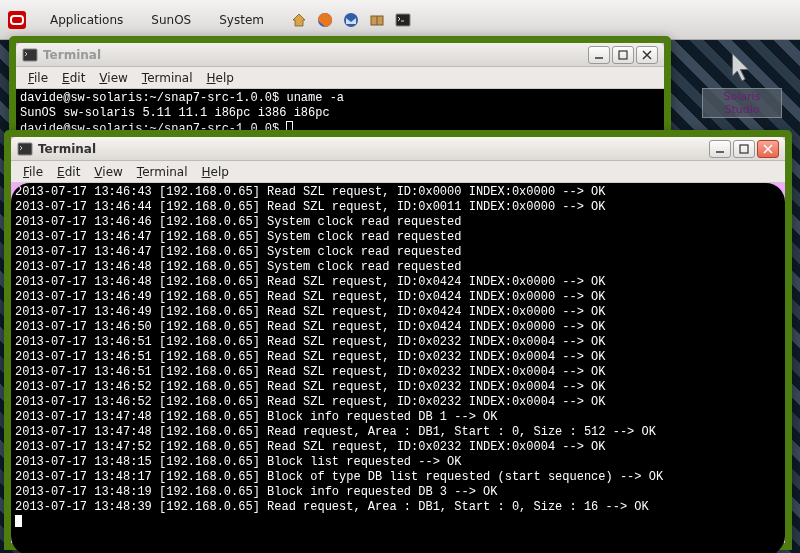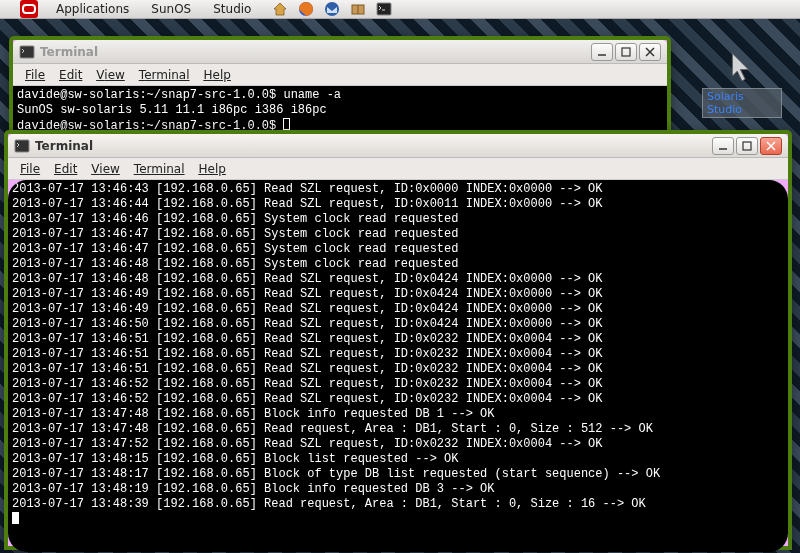--- a/index.html
+++ b/index.html
@@ -13,25 +13,25 @@
   position: relative;
 }
 .diamond-bg {
   position: absolute; inset: 0;
   background-image:
     repeating-linear-gradient(45deg, #0e1a26 0 10px, #2c3b4a 10px 20px, #0e1a26 20px 30px, #3a4a5a 30px 40px);
   z-index: 0;
 }
 .taskbar {
   position: relative; z-index: 10;
-  height: 19px;
+  height: 40px;
   background: linear-gradient(#f4f3f2, #e6e4e2 50%, #d8d6d4);
   border-bottom: 1px solid #aaa;
   display: flex; align-items: center;
-  padding: 0 20px; gap: 2px;
+  padding: 0 8px; gap: 8px;
 }
 .oracle-logo {
   width: 18px; height: 18px;
   background: #c00; border-radius: 3px;
   display: flex; align-items: center; justify-content: center;
   margin-right: 6px;
 }
 .oracle-logo::before {
   content: ""; width: 10px; height: 6px;
   border: 2px solid #fff; border-radius: 4px;
@@ -41,34 +41,34 @@
 }
 .tb-icons { display: flex; gap: 4px; margin-left: 6px; }
 .tb-icon {
   width: 22px; height: 20px;
   display: flex; align-items: center; justify-content: center;
   border: 1px solid transparent; border-radius: 2px;
 }
 .tb-icon svg { width: 16px; height: 16px; }
 .desktop-icon {
   position: absolute; top: 50px; right: 18px; z-index: 5;
-  width: 80px; text-align: left; color: #3b82f6;
+  width: 80px; text-align: center; color: #701a75;
 }
 .desktop-icon .ic {
   width: 48px; height: 36px; margin: 0 auto 2px;
   display: flex; align-items: center; justify-content: center;
   opacity: 0.9;
 }
 .desktop-icon .lbl {
   background: rgba(80,90,100,0.8); padding: 1px 4px;
   font-size: 11px; border: 1px solid rgba(255,255,255,0.3);
 }
 .window {
   position: absolute; z-index: 20;
-  background: #f0abfc; border: 4px solid #4d7c0f;
+  background: #f0abfc; border: 7px solid #4d7c0f;
   border-radius: 5px 5px 0 0; box-shadow: 0 3px 12px rgba(0,0,0,0.4);
 }
 .win1 { left: 9px; top: 36px; width: 662px; height: 130px; z-index: 20; }
 .win2 { left: 4px; top: 130px; width: 788px; height: 420px; z-index: 30; }
 .titlebar {
   height: 24px;
   background: linear-gradient(#f2f0ee, #d9d6d3);
   border-bottom: 1px solid #bbb;
   border-radius: 5px 5px 0 0;
   display: flex; align-items: center; padding: 0 6px;
@@ -87,21 +87,21 @@
   border: 1px solid #999; border-radius: 3px;
   display: flex; align-items: center; justify-content: center;
 }
 .win-btn.close { background: linear-gradient(#f8a494, #e86850); border-color:#b04028;}
 .win-btn svg { width: 10px; height: 10px; }
 .menubar {
   height: 22px; background: #ece9e6;
   display: flex; align-items: center; padding: 0 6px; gap: 2px;
   border-bottom: 1px solid #ccc;
 }
-.mnu { padding: 12px 6px; color: #222; text-decoration: underline; }
+.mnu { padding: 12px 6px; color: #222; }
 .mnu u { text-decoration: underline; }
 .terminal {
   background: #000; color: #fff;
   font-family: Liberation Mono, monospace;
   font-size: 12px; line-height: 15px;
   padding: 2px 4px; overflow: hidden;
   white-space: pre;
 }
 .win1 .terminal { height: 82px; }
 .win2 .terminal { height: 372px; border-radius: 19px; }
@@ -112,21 +112,21 @@
 .cursor.filled { background:#fff; }
 </style>
 </head>
 <body>
 <div class="diamond-bg"></div>
 
 <div class="taskbar">
   <div class="oracle-logo"></div>
   <div class="menu-item">Applications</div>
   <div class="menu-item">SunOS</div>
-  <div class="menu-item">Studio</div>
+  <div class="menu-item">System</div>
   <div class="tb-icons">
     <div class="tb-icon">
       <svg viewBox="0 0 16 16">
           <path d="M2 8 L8 2 L14 8 L12 8 L12 14 L4 14 L4 8 Z" fill="#d9a34a" stroke="#7a5a20" stroke-width="0.8"></path>
         </svg>
     </div>
     <div class="tb-icon">
       <svg viewBox="0 0 16 16">
           <circle cx="8" cy="8" r="7" fill="#3b5fc4"></circle>
           <path d="M1 8 A7 7 0 0 1 15 8 A7 7 0 0 1 8 15 C6 12 3 11 1 8" fill="#e87722"></path>

